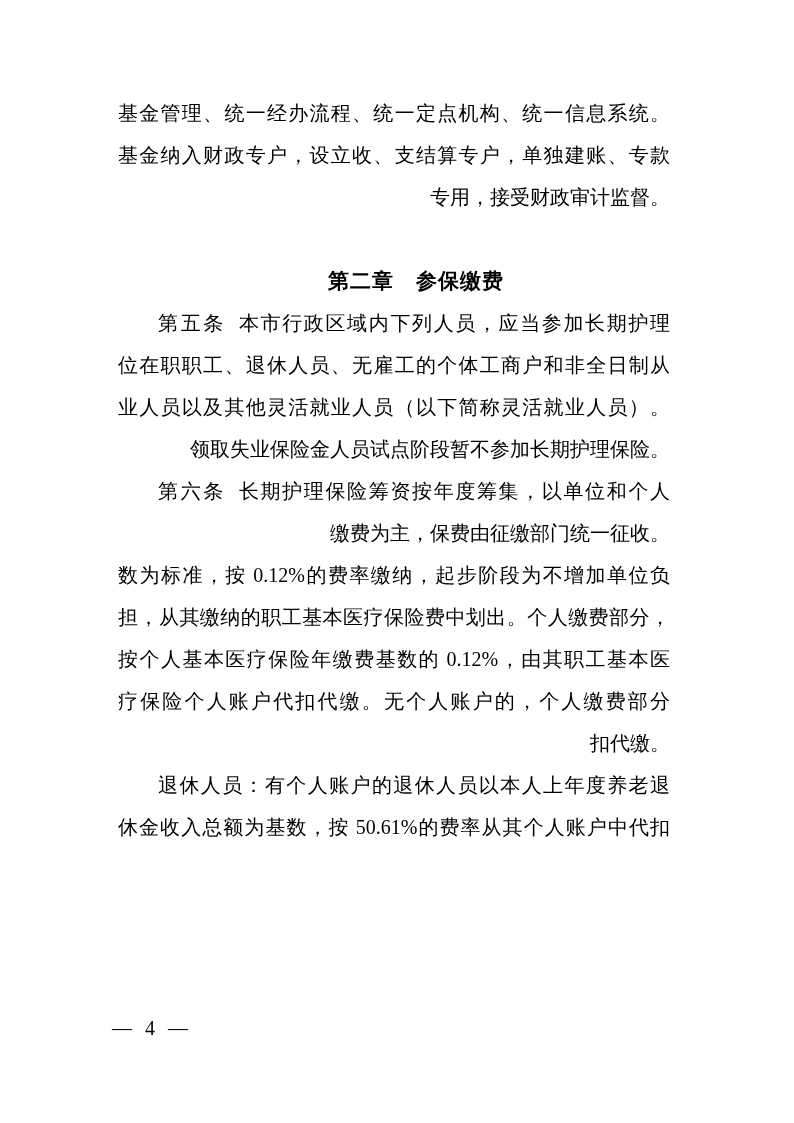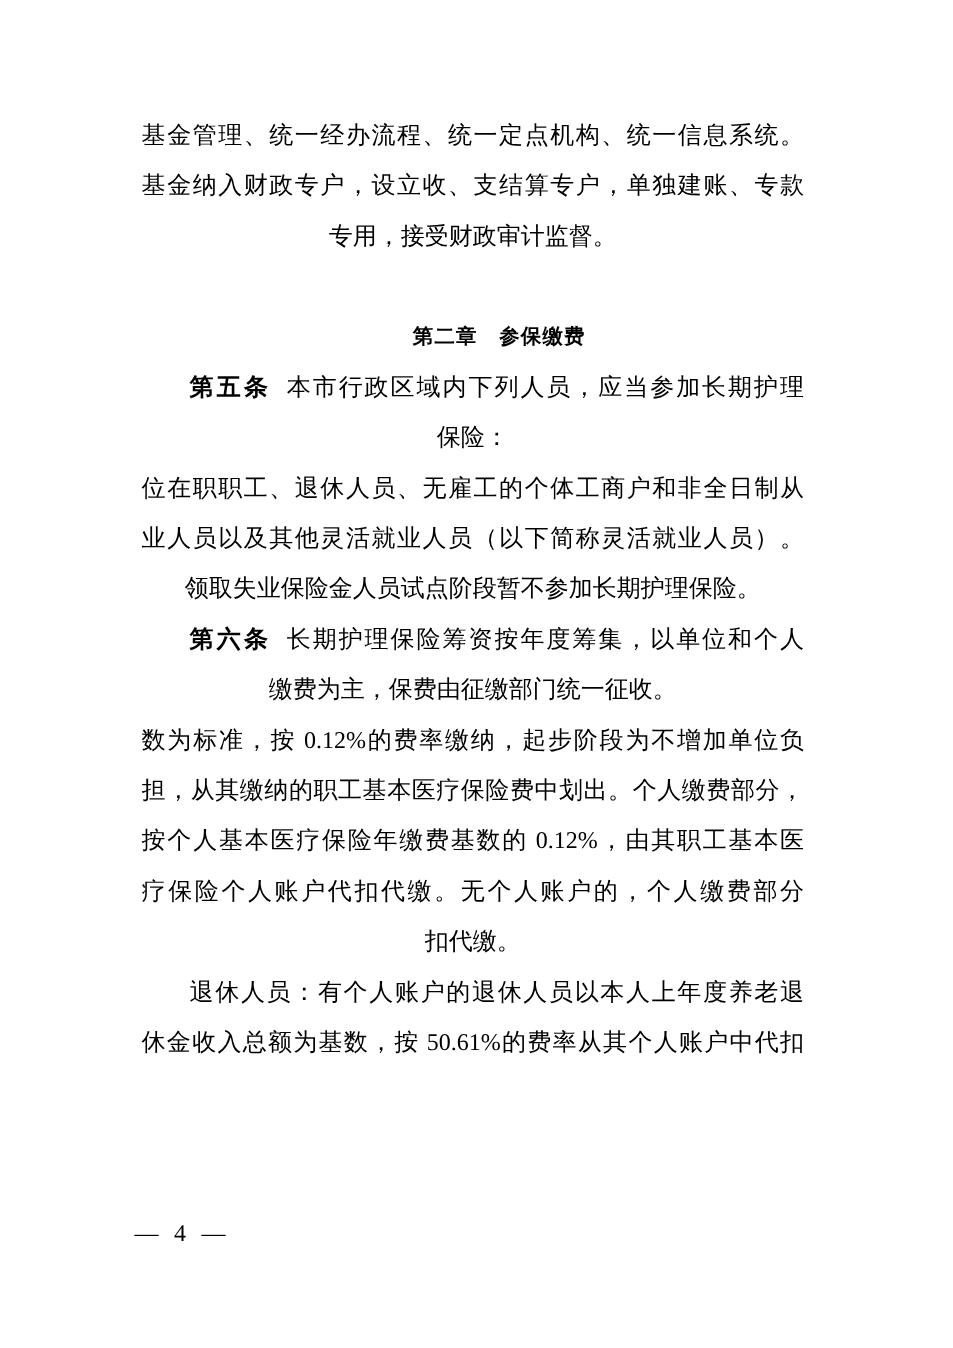--- a/index.html
+++ b/index.html
@@ -20,41 +20,41 @@
     position: absolute;
     left: 118px;
     top: 92px;
     width: 552px;
     font-size: 20px;
     line-height: 42px;
   }
   .ln {
     height: 42px;
     white-space: nowrap;
-    text-align: center;
+    text-align: right;
   }
   
   .ln.j {
     white-space: normal;
     text-align: justify;
     text-align-last: justify;
   }
   .ln.ind { text-indent: 40px; }
   .spacer { height: 42px; }
   .chapter-heading {
     height: 42px;
     line-height: 42px;
     font-weight: bold;
-    font-size: 17px;
+    font-size: 21px;
     text-align: center;
     padding-left: 44px;
     letter-spacing: 1px;
   }
   .article-no {
-    font-weight: bold;
+    font-weight: normal;
     margin-right: 13px;
     letter-spacing: 1px;
   }
   .footer {
     position: absolute;
     left: 112px;
     top: 1007px;
     font-size: 20px;
     line-height: 42px;
     letter-spacing: 4px;
@@ -73,21 +73,20 @@
     </div>
 
     <div class="spacer"></div>
 
     <div class="chapter-heading">第二章　参保缴费</div>
 
     <div>
       <div class="ln j ind">
         <span class="article-no">第五条</span><span>本市行政区域内下列人员，应当参加长期护理</span>
       </div>
-      <div class="ln">保险：</div>
     </div>
 
     <div>
       <div class="ln j">位在职职工、退休人员、无雇工的个体工商户和非全日制从</div>
       <div class="ln j">业人员以及其他灵活就业人员（以下简称灵活就业人员）。</div>
       <div class="ln">领取失业保险金人员试点阶段暂不参加长期护理保险。</div>
     </div>
 
     <div>
       <div class="ln j ind">

